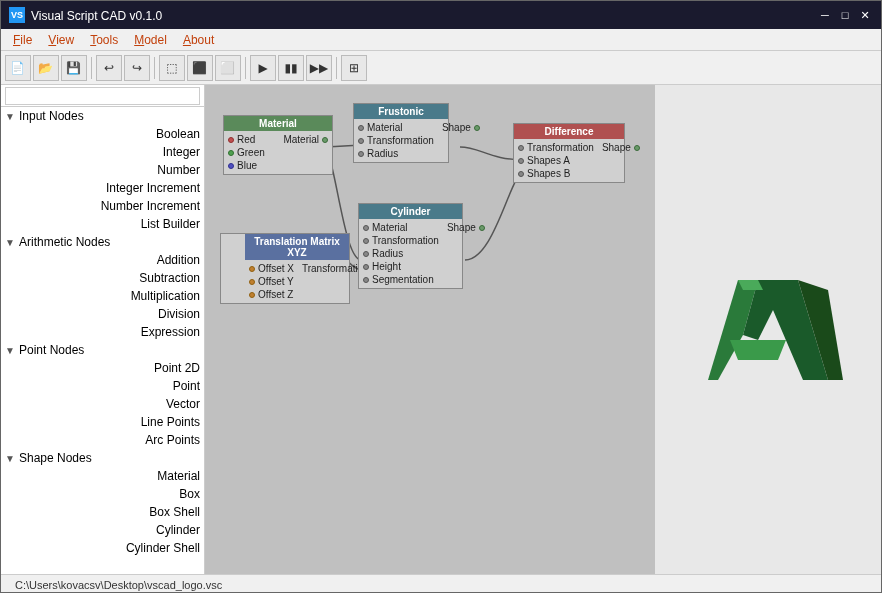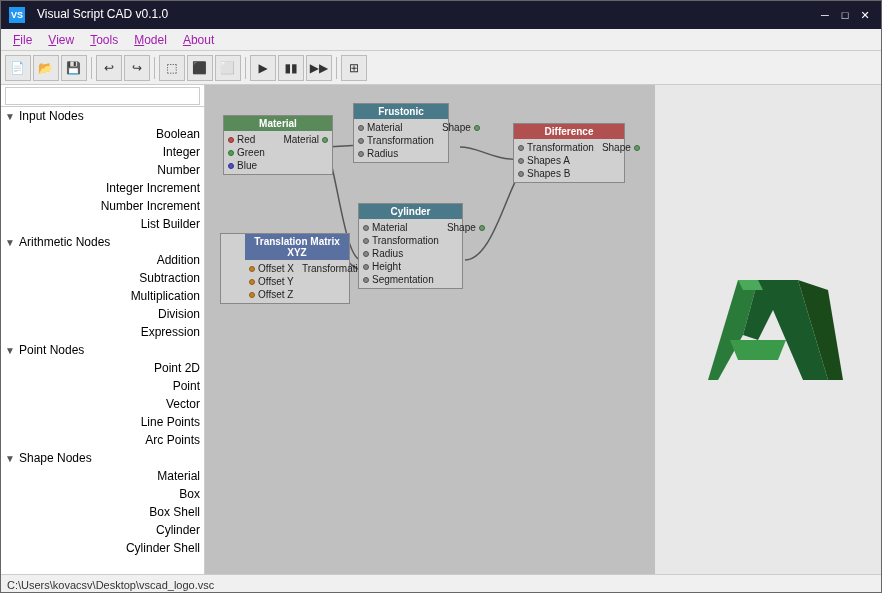--- a/index.html
+++ b/index.html
@@ -18,22 +18,22 @@
       background: #1a1a2e;
       color: white;
       height: 28px;
       display: flex;
       align-items: center;
       padding: 0 8px;
       justify-content: space-between;
     }
     .title-bar-left {
       display: flex;
-      align-items: flex-start;
-      gap: 12px;
+      align-items: flex-end;
+      gap: 6px;
       font-size: 12px;
     }
     .title-bar-icon {
       width: 16px;
       height: 16px;
       background: #2196F3;
       display: flex;
       align-items: center;
       justify-content: center;
       font-size: 9px;
@@ -63,21 +63,21 @@
       border-bottom: 1px solid #ccc;
       height: 22px;
       display: flex;
       align-items: center;
       padding: 0 4px;
     }
     .menu-item {
       padding: 2px 8px;
       cursor: pointer;
       font-size: 12px;
-      color: #a21caf;
+      color: #c2410c;
       position: relative;
     }
     .menu-item span { text-decoration: underline; }
 
     
     .toolbar {
       background: #f0f0f0;
       border-bottom: 1px solid #ccc;
       height: 34px;
       display: flex;
@@ -256,21 +256,21 @@
     .port-dot.blue-port { background: #5050c0; border-color: #303090; }
     .port-dot.orange-port { background: #c08030; border-color: #906010; }
 
     
     .status-bar {
       height: 20px;
       background: #f0f0f0;
       border-top: 1px solid #ccc;
       display: flex;
       align-items: center;
-      padding: 0 6px;
+      padding: 0 14px;
       font-size: 11px;
       color: #333;
     }
 
     
     .autodesk-logo {
       display: flex;
       align-items: center;
       justify-content: center;
     }

